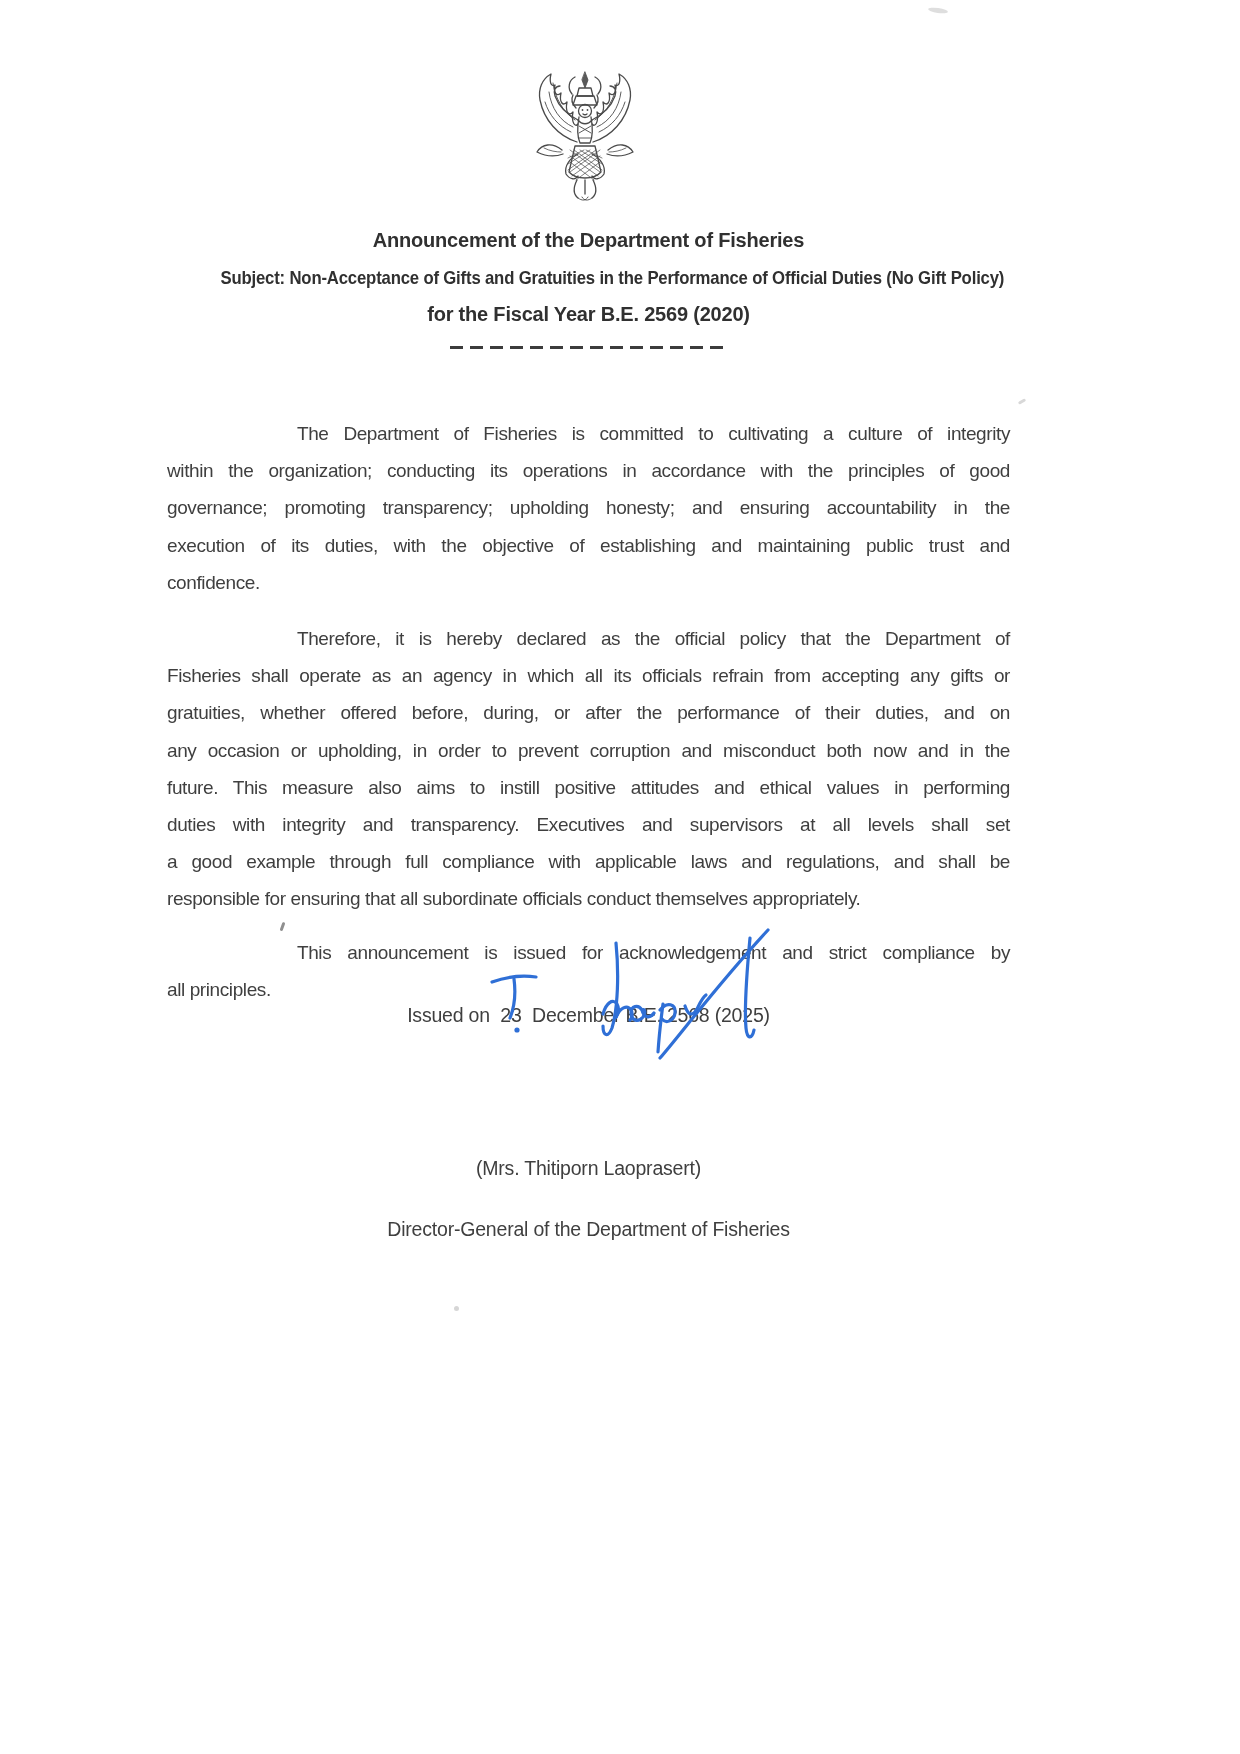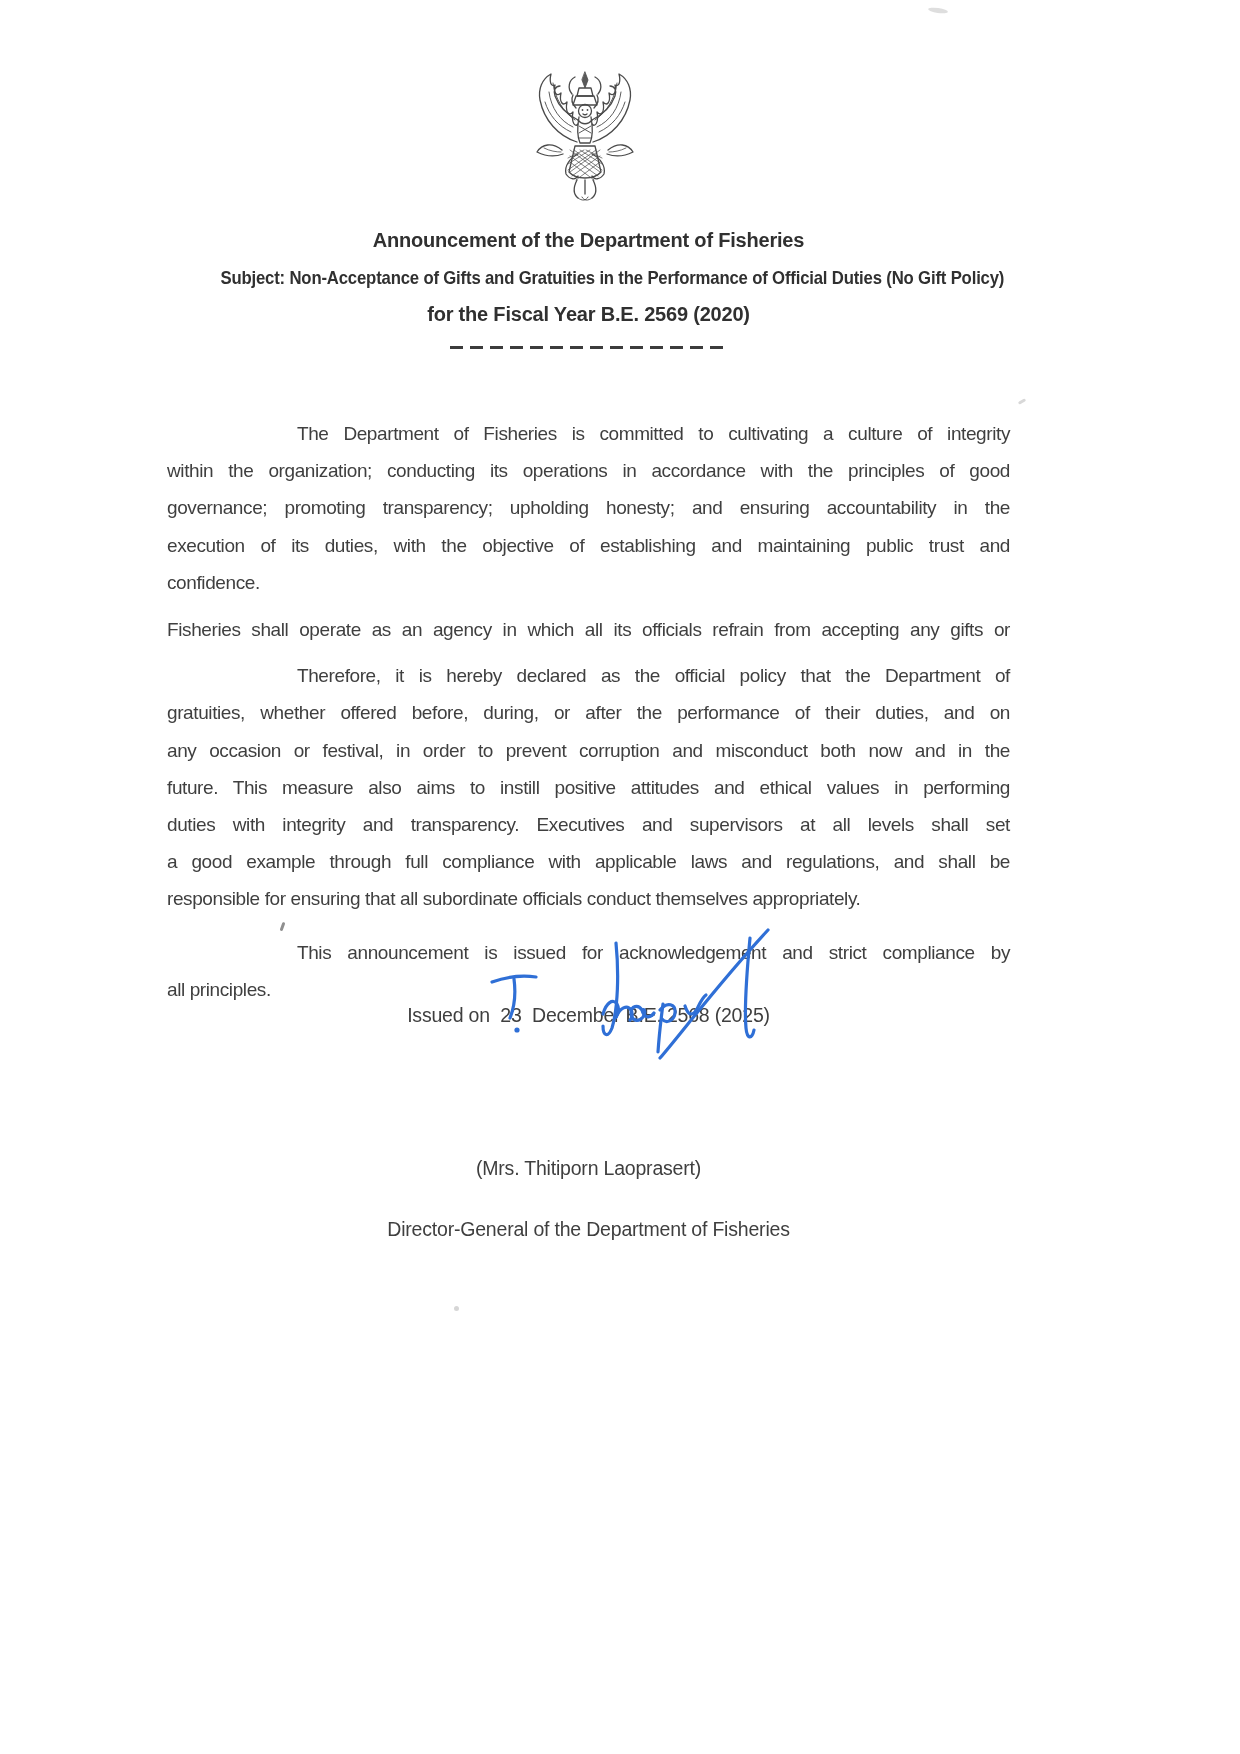--- a/index.html
+++ b/index.html
@@ -120,24 +120,24 @@
 
   <div class="abs col para p1">
     <div class="line indent">The Department of Fisheries is committed to cultivating a culture of integrity</div>
     <div class="line">within the organization; conducting its operations in accordance with the principles of good</div>
     <div class="line">governance; promoting transparency; upholding honesty; and ensuring accountability in the</div>
     <div class="line">execution of its duties, with the objective of establishing and maintaining public trust and</div>
     <div class="line last">confidence.</div>
   </div>
 
   <div class="abs col para p2">
+    <div class="line indent">Therefore, it is hereby declared as the official policy that the Department of</div>
     <div class="line">Fisheries shall operate as an agency in which all its officials refrain from accepting any gifts or</div>
-    <div class="line indent">Therefore, it is hereby declared as the official policy that the Department of</div>
     <div class="line">gratuities, whether offered before, during, or after the performance of their duties, and on</div>
-    <div class="line">any occasion or festival, in order to prevent corruption and misconduct both now and in the</div>
+    <div class="line">any occasion or upholding, in order to prevent corruption and misconduct both now and in the</div>
     <div class="line">future. This measure also aims to instill positive attitudes and ethical values in performing</div>
     <div class="line">duties with integrity and transparency. Executives and supervisors at all levels shall set</div>
     <div class="line">a good example through full compliance with applicable laws and regulations, and shall be</div>
     <div class="line last">responsible for ensuring that all subordinate officials conduct themselves appropriately.</div>
   </div>
 
   <div class="abs col para p3">
     <div class="line indent">This announcement is issued for acknowledgement and strict compliance by</div>
     <div class="line last">all principles.</div>
   </div>

